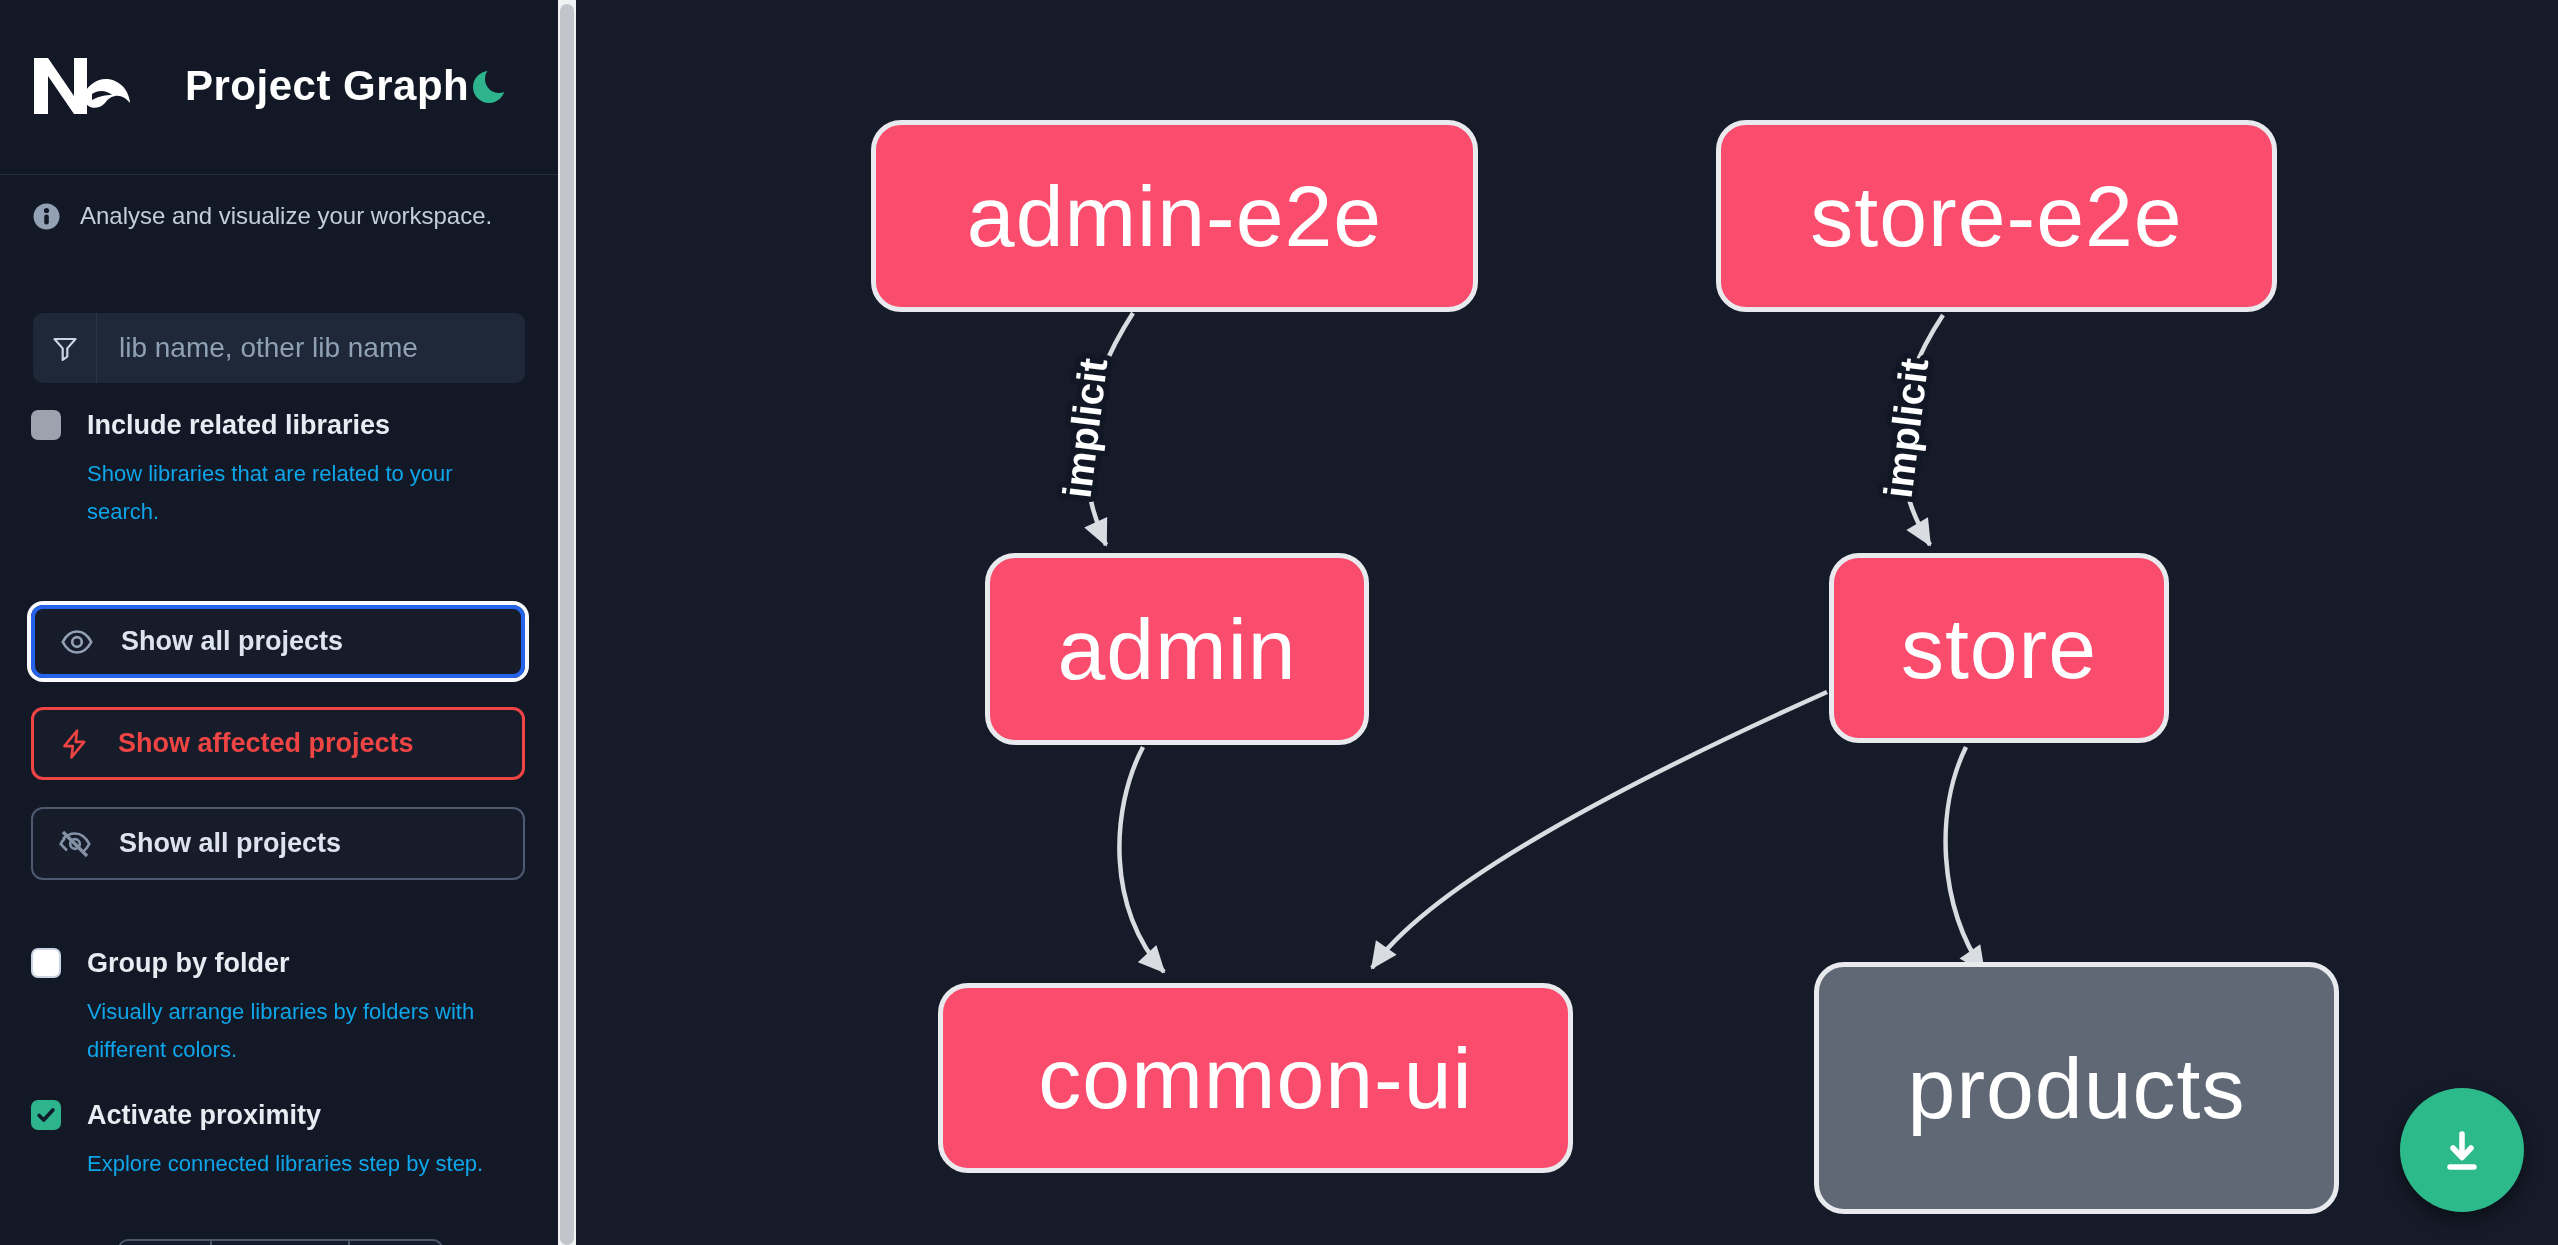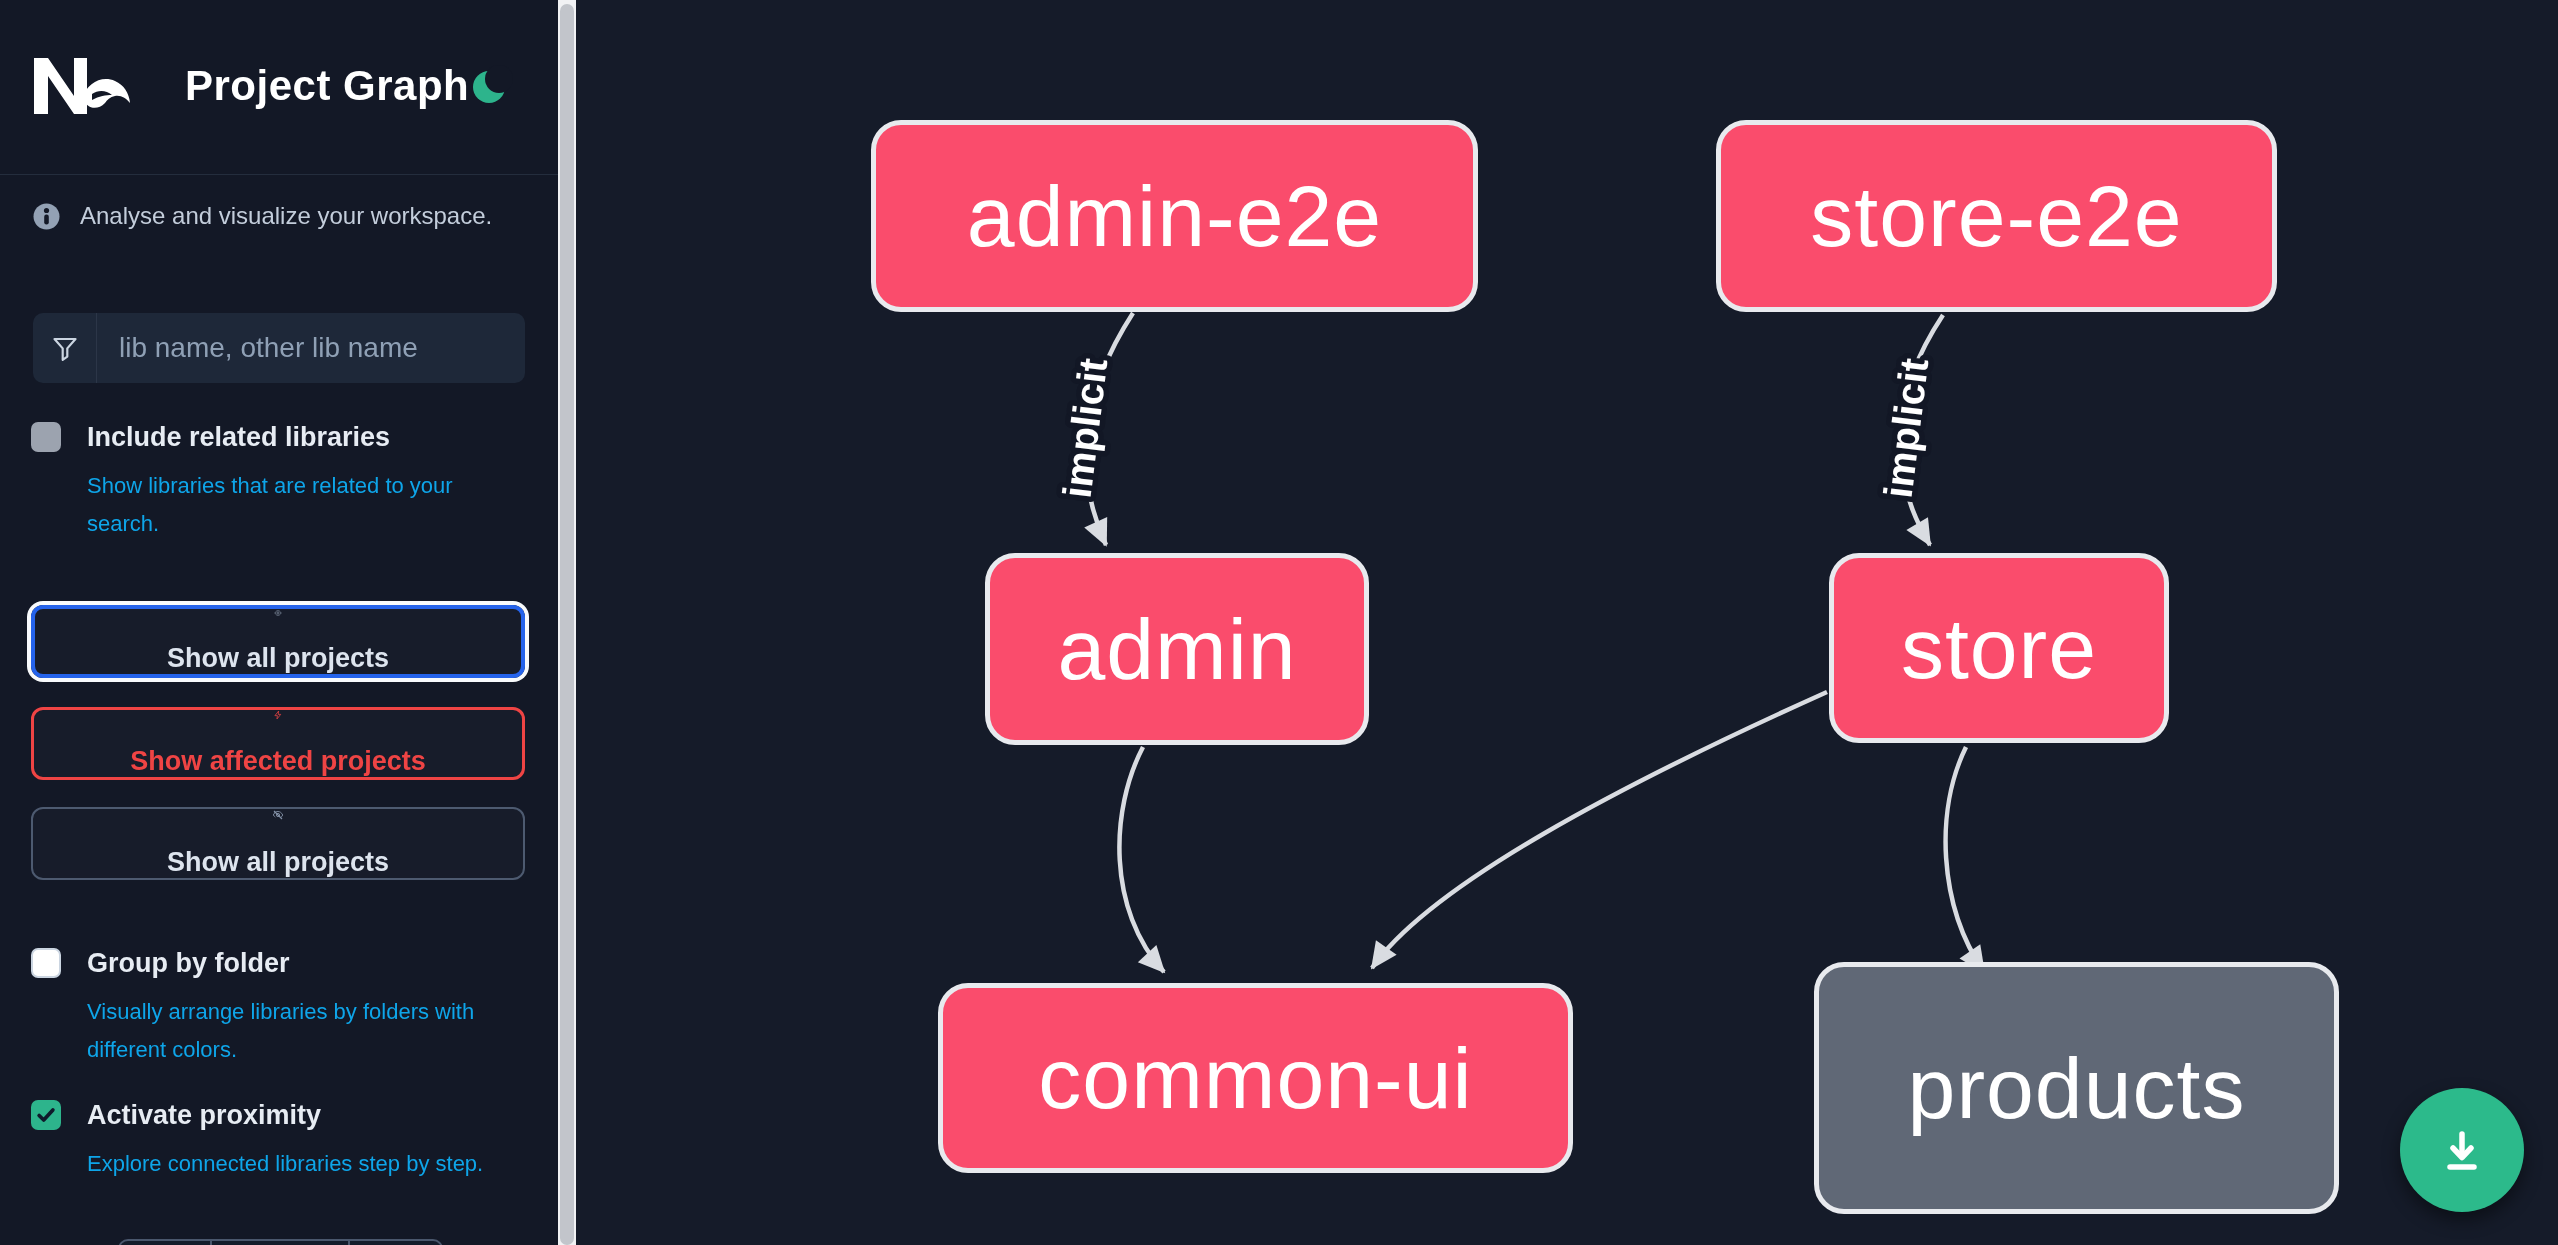--- a/index.html
+++ b/index.html
@@ -47,39 +47,39 @@
     border-right:1px solid #2c3648;
   }
   .searchbox input {
     flex:1; height:100%; background:transparent; border:none; outline:none;
     padding:0 22px; font-size:28px; color:#dfe6f0;
     font-family:"Liberation Sans", sans-serif;
   }
   .searchbox input::placeholder { color:#8fa0b5; opacity:1; }
 
   .opt { position:absolute; left:31px; display:flex; gap:26px; align-items:flex-start; }
-  .opt-1 { top:420px;justify-content:flex-end; }
+  .opt-1 { top:408px;justify-content:flex-end; }
   .opt-2 { top:946px; }
   .opt-3 { top:1098px; }
   .cb {
     width:30px; height:30px; border-radius:7px; flex:0 0 auto; margin-top:2px;
     display:flex; align-items:center; justify-content:center; cursor:pointer;
   }
   .cb-gray  { background:#9ca3af; }
   .cb-white { background:#ffffff; border:2px solid #cbd5e1; }
   .cb-green { background:#2db48c; }
   .opt-title { font-size:27px; font-weight:700; color:#e7ecf3; line-height:34px; }
   .opt-desc  { font-size:22px; color:#0ea5e9; line-height:38px; max-width:424px; margin-top:13px; }
 
   .sb-btn {
     position:absolute; left:31px; width:494px; height:73px;
     display:flex; align-items:center; gap:26px; padding:0 24px;
     background:rgba(255,255,255,0.02); border-radius:12px; cursor:pointer;
     font-family:"Liberation Sans", sans-serif;
-    font-size:27px; font-weight:600; color:#dde4ee;flex-direction:column;
+    font-size:27px; font-weight:600; color:#dde4ee;
   }
   .btn-show-all {
     top:605px; border:4px solid #2563eb;
     box-shadow:0 0 0 4px #f8fafc;
   }
   .btn-affected { top:707px; border:3px solid #ef4444; color:#ef4444; }
   .btn-hide     { top:807px; border:2px solid #4d5a70; }
 
   .stepper {
     position:absolute; left:118px; top:1239px; width:325px; height:14px;

